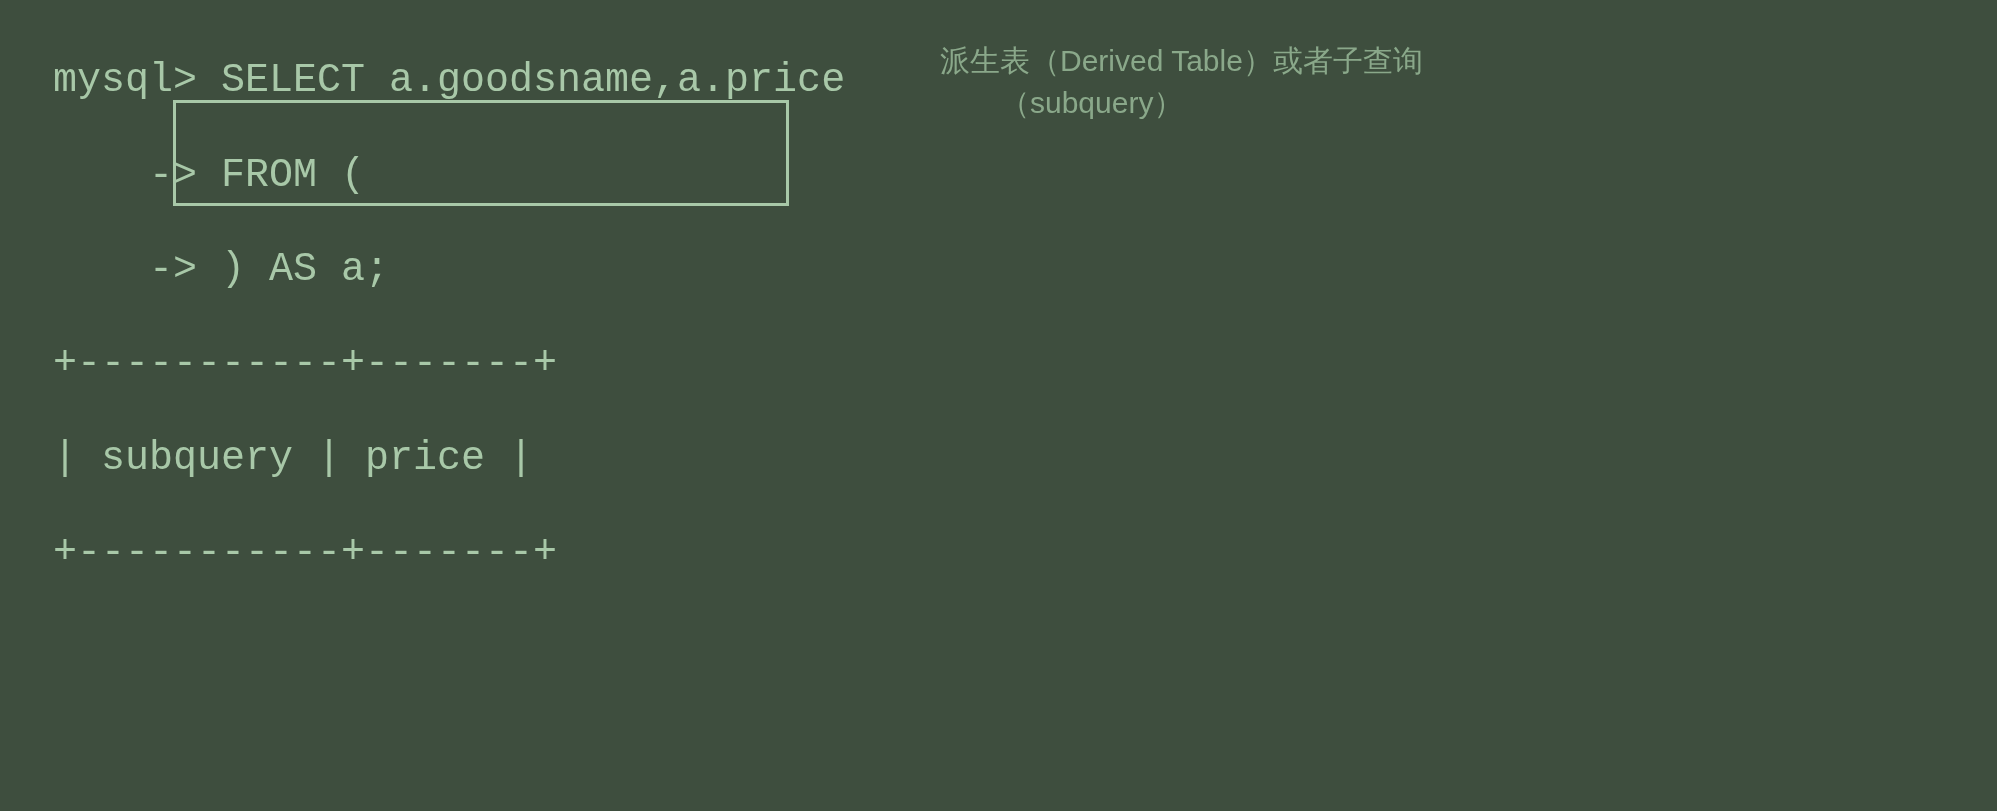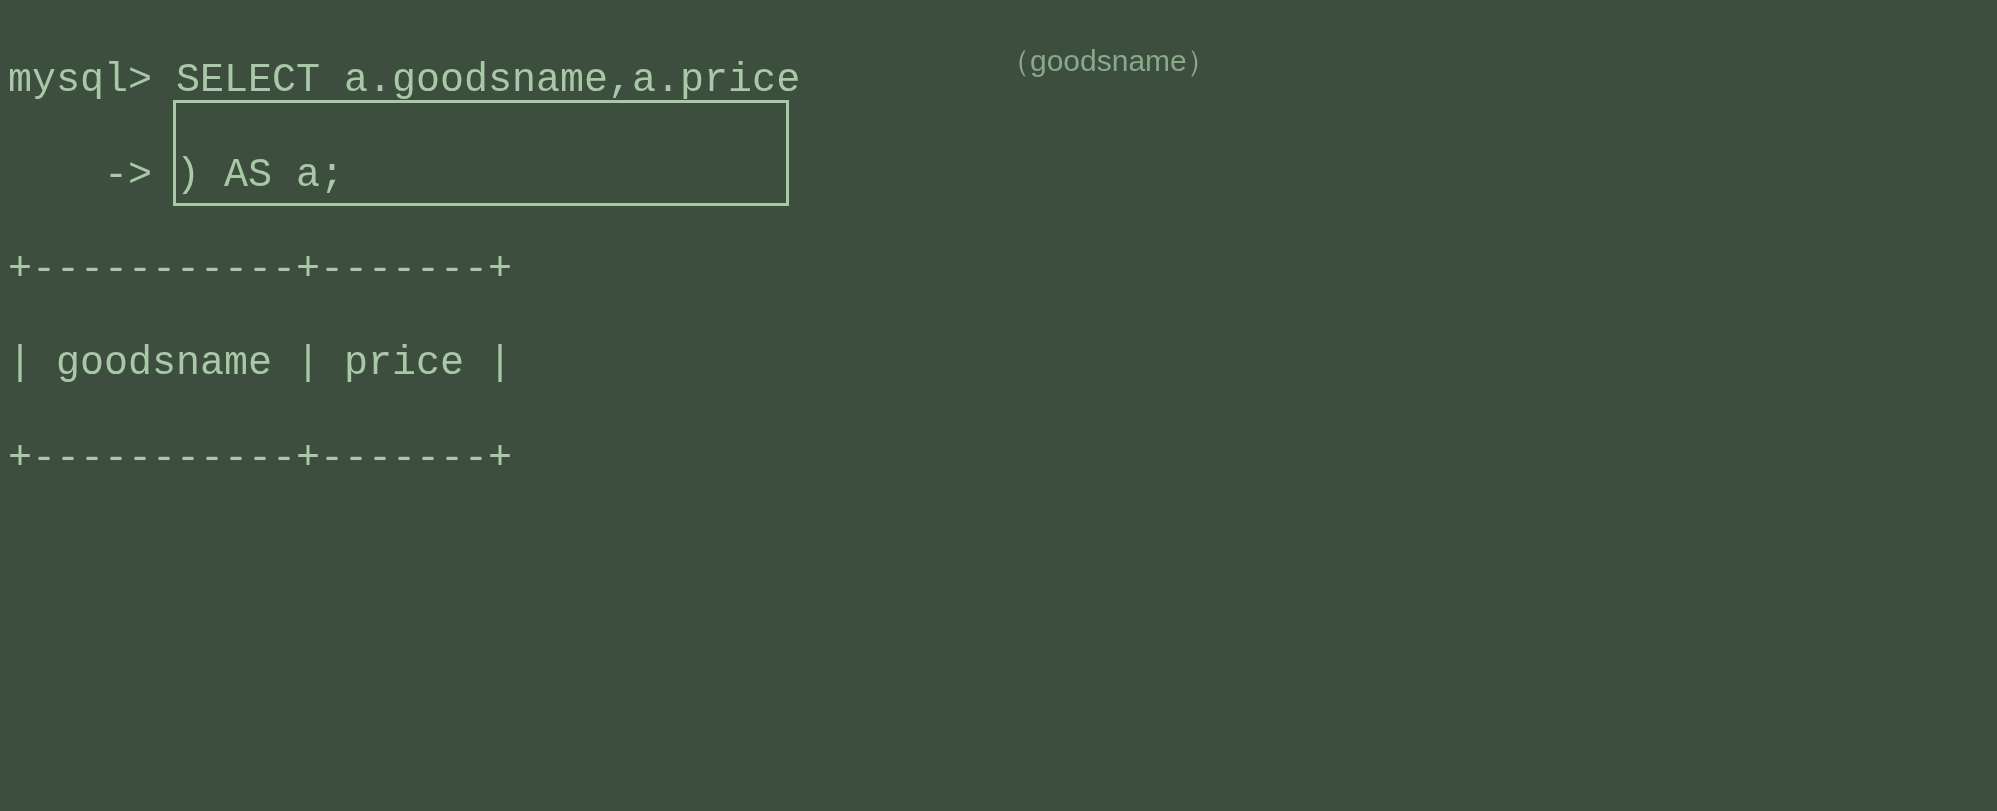--- a/index.html
+++ b/index.html
@@ -14,20 +14,21 @@
     overflow: hidden;
   }
   .terminal {
     position: relative;
     padding: 10px 8px;
     white-space: pre;
     line-height: 1.18;
   }
   .line {
     display: block;
+    margin-left: 45px;
   }
   .highlight-box {
     position: absolute;
     border: 3px solid #a8c8a8;
     background: transparent;
     pointer-events: none;
   }
   .annotation {
     position: absolute;
     font-family: "Microsoft YaHei", Arial, sans-serif;
@@ -35,27 +36,29 @@
     color: #8aa88a;
     line-height: 1.4;
     text-align: left;
   }
 </style>
 </head>
 <body>
 
 <div class="terminal">
 <span class="line">mysql&gt; SELECT a.goodsname,a.price</span>
+<span class="line">    -&gt; FROM (</span>
 <span class="line">    -&gt; ) AS a;</span>
 <span class="line">+-----------+-------+</span>
-<span class="line">| goodsname | price |</span>
+<span class="line">| subquery | price |</span>
 <span class="line">+-----------+-------+</span>
 
 
 
 
 </div>
 
 <div class="highlight-box" style="left:173px;top:100px;width:610px;height:100px;"></div>
 
 <div class="annotation" style="left:940px; top:40px;">
-  <div style="padding-left:60px;">（goodsname）</div>
+  <div>派生表（Derived Table）或者子查询</div>
+  <div style="padding-left:60px;">（subquery）</div>
 </div>
 
 </body></html>

